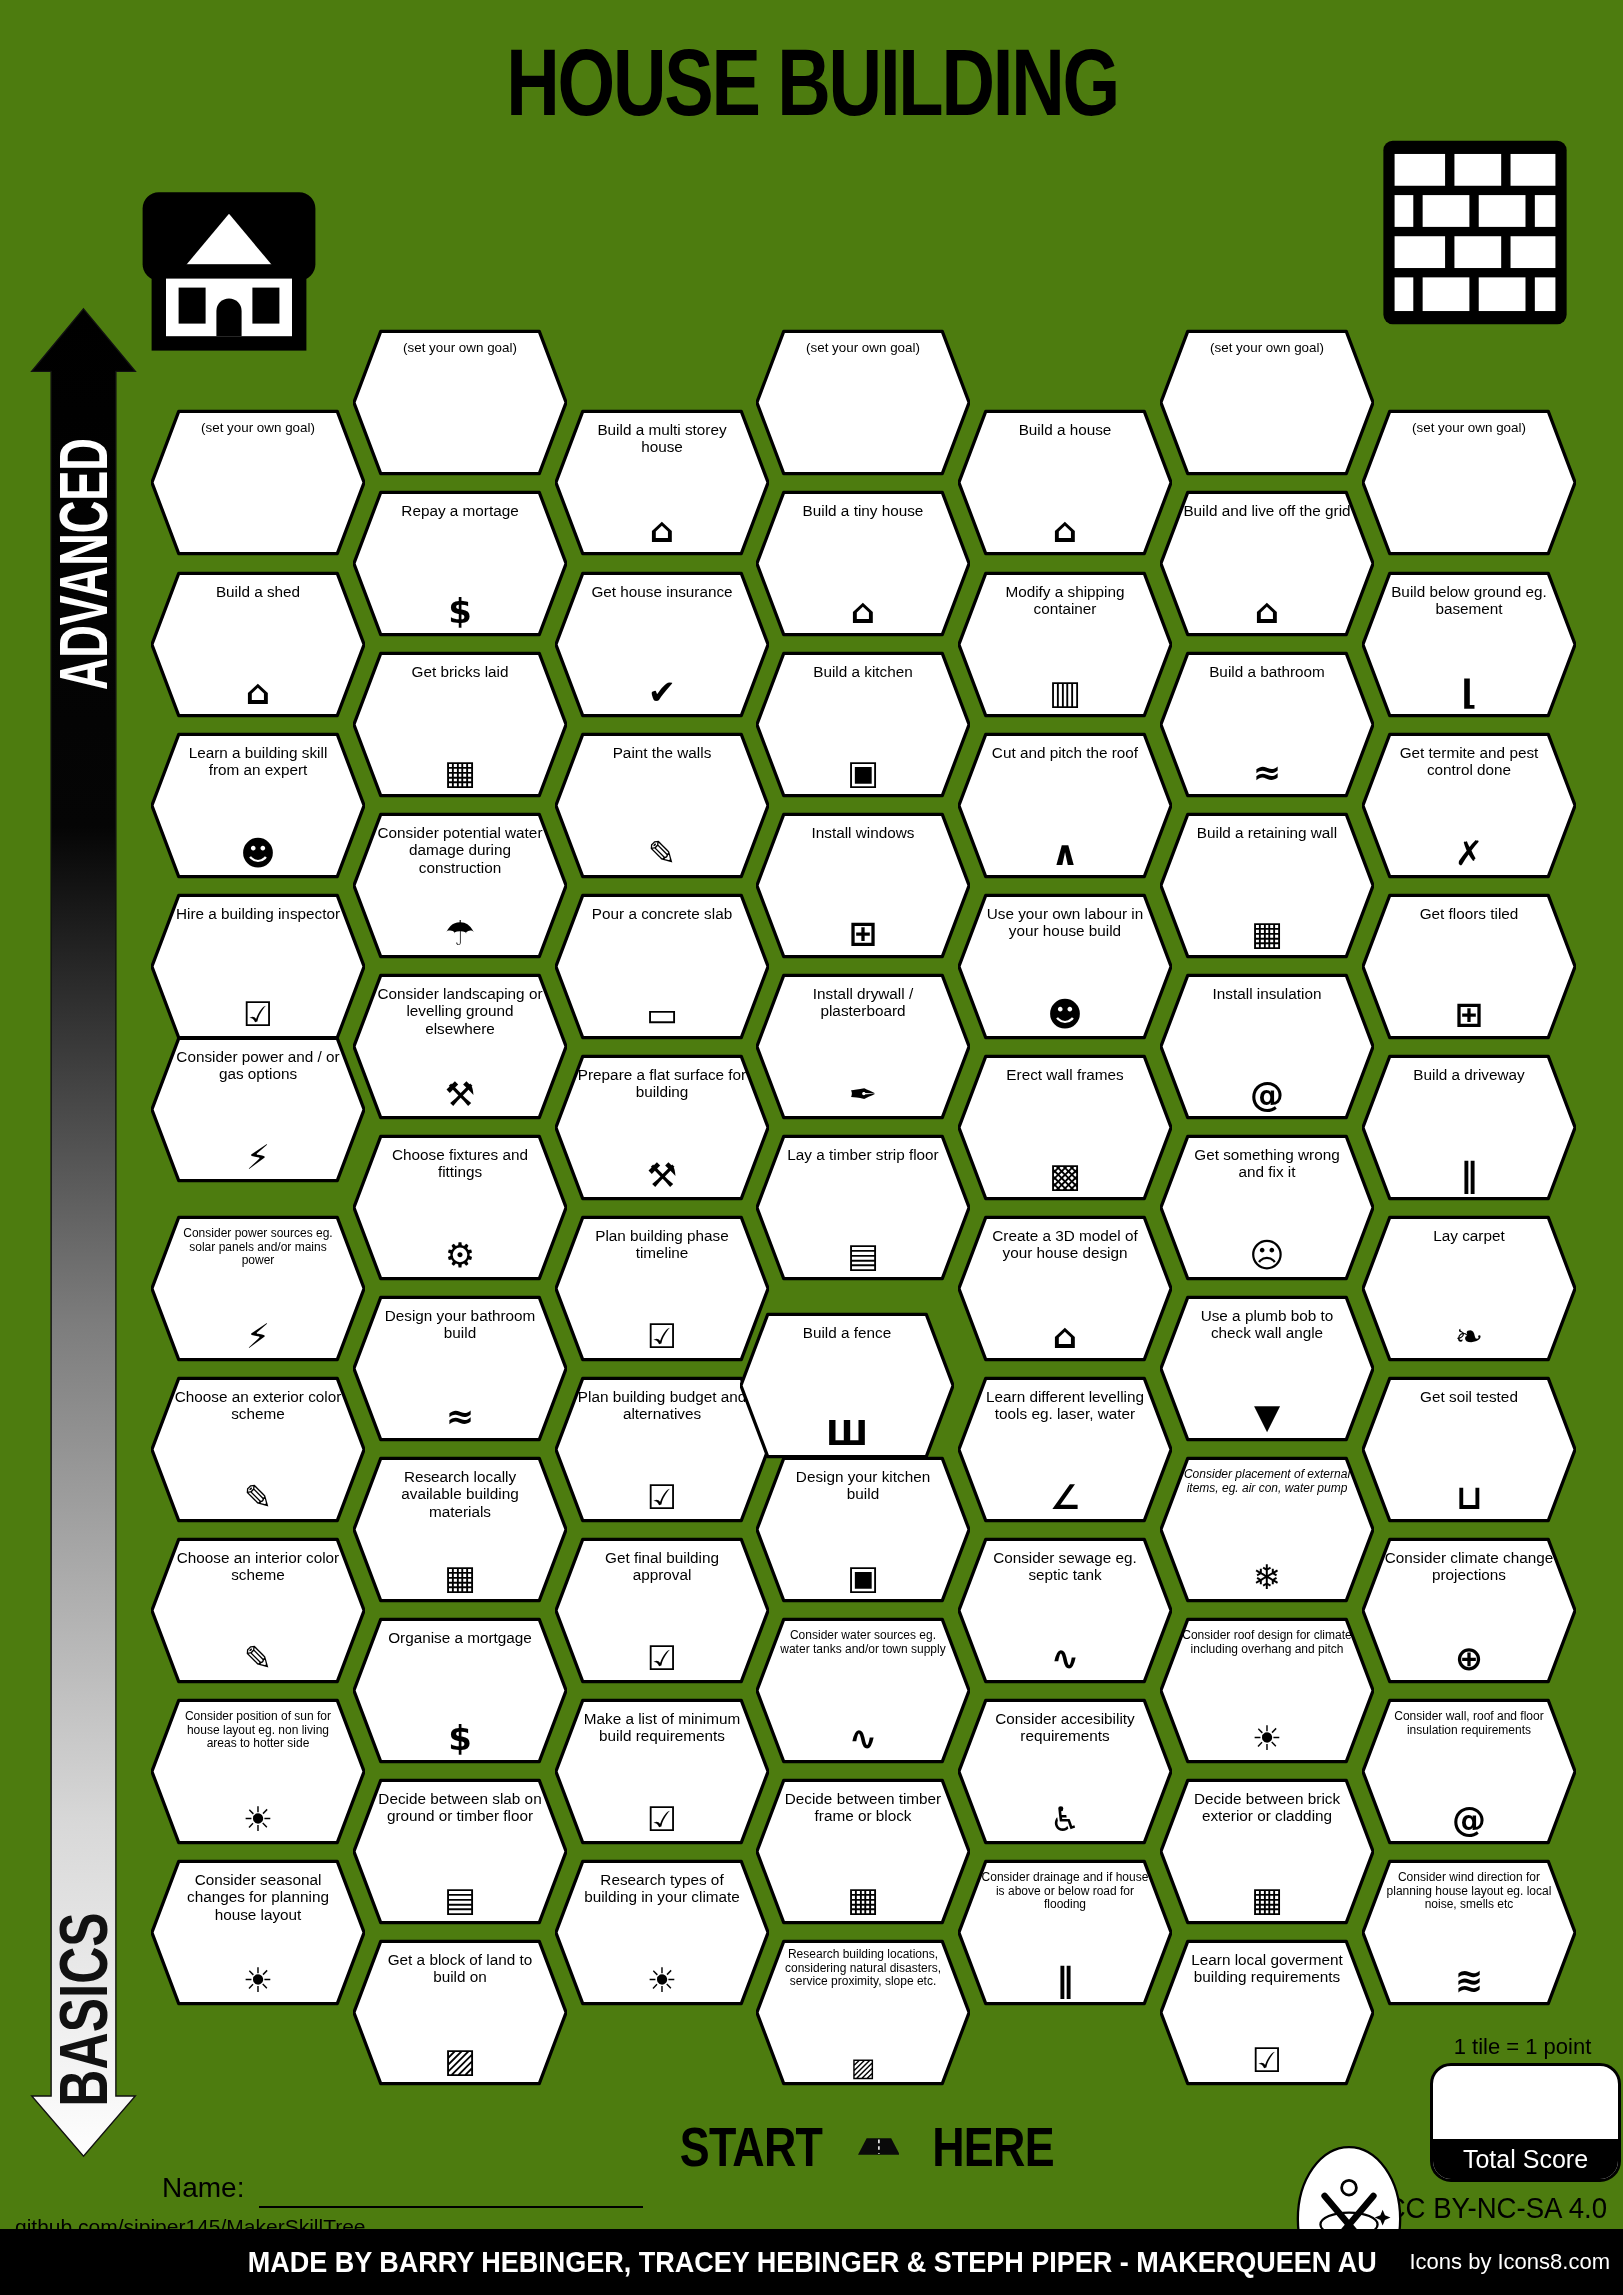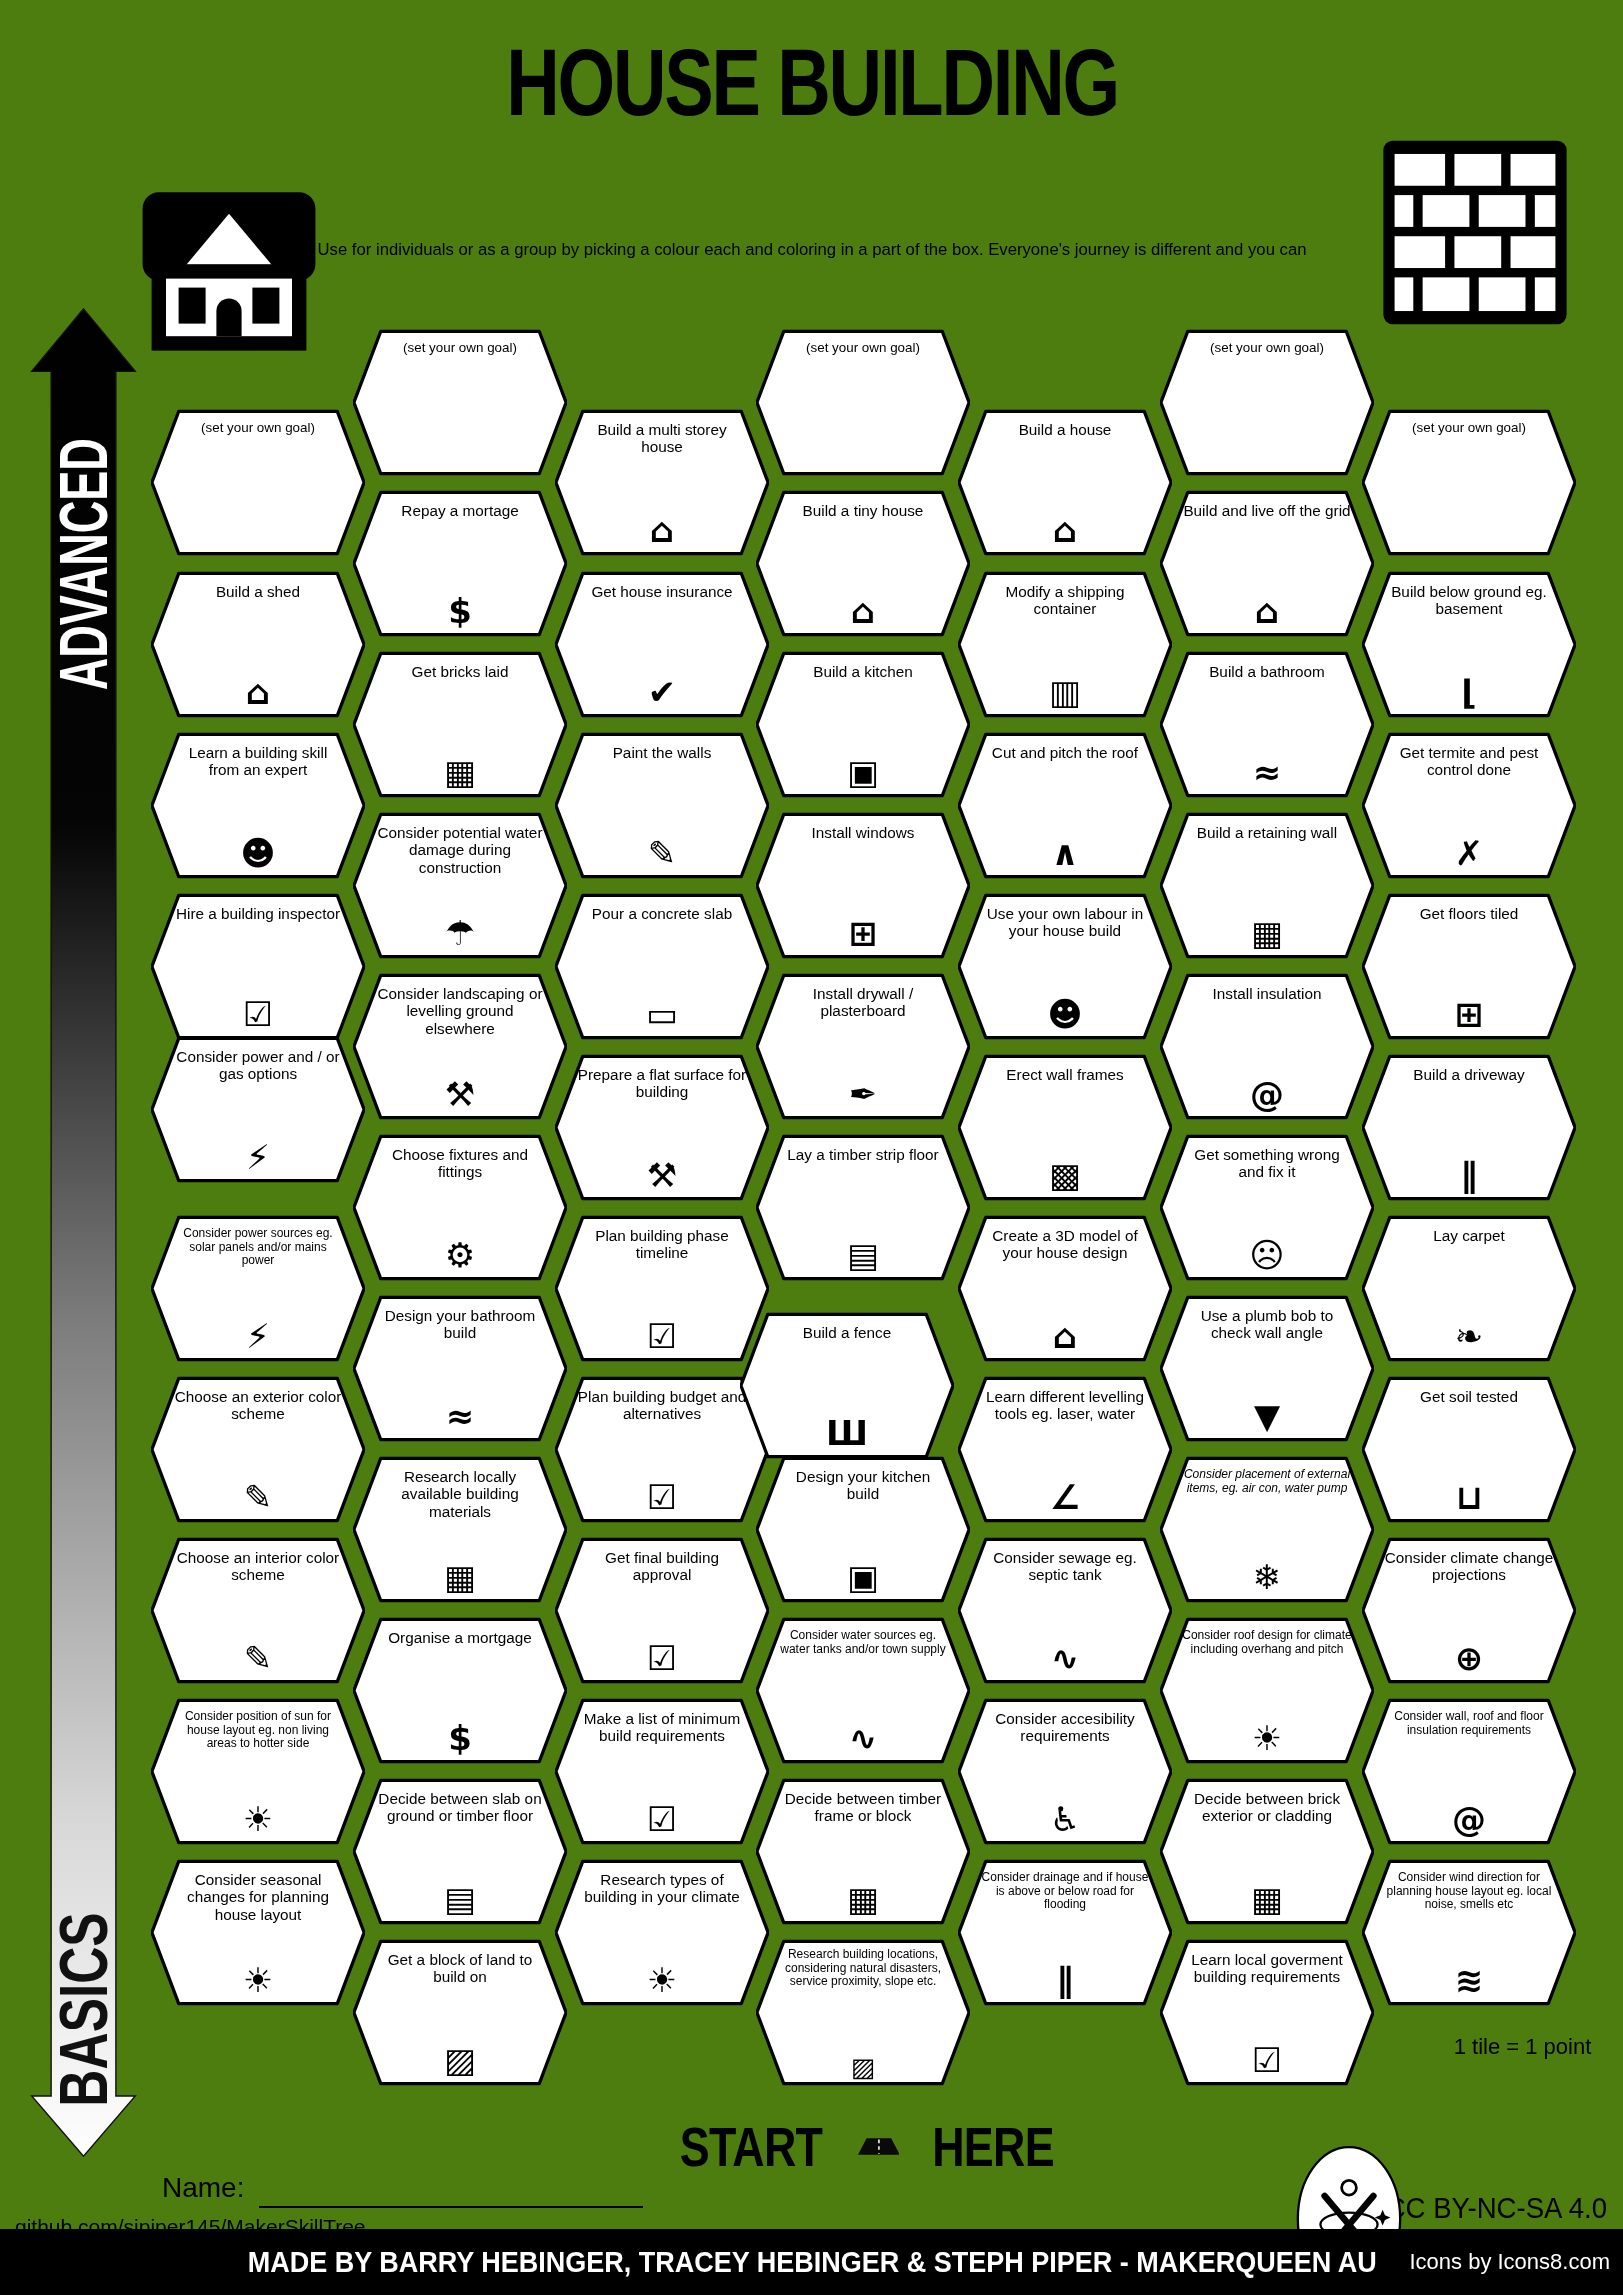--- a/index.html
+++ b/index.html
@@ -63,21 +63,20 @@
 </style>
 </head>
 <body>
 
 <div id="poster">
 
   <div class="title-wrap"><span class="title">HOUSE BUILDING</span></div>
 
 
   <div class="desc">
-    <div>Use for individuals or as a group by picking a colour each and coloring in a part of the box. Everyone's journey is different and you can</div>
   </div>
 
   <svg id="house-logo" class="logo" width="180" height="180" viewBox="0 0 100 100">
     <rect x="2" y="9" width="96" height="49" rx="9" fill="#000"></rect>
     <polygon points="50,21 81,58 19,58" fill="#fff"></polygon>
     <rect x="11" y="53" width="78" height="40" fill="#fff" stroke="#000" stroke-width="8"></rect>
     <rect x="22" y="62" width="15" height="20" fill="#000"></rect>
     <rect x="63" y="62" width="15" height="20" fill="#000"></rect>
     <path d="M43,89 v-14 a7,7 0 0 1 14,0 v14 z" fill="#000"></path>
   </svg>
@@ -629,20 +628,23 @@
   <div id="start-here">
     <span class="start-word">START</span>
     <svg width="139" height="61" viewBox="0 0 300 132">
       <path d="M62,6 L238,6 L300,126 L0,126 Z" fill="#0a0a0a"></path>
       <line x1="150" y1="16" x2="150" y2="118" stroke="#fff" stroke-width="11" stroke-dasharray="26 22"></line>
     </svg>
     <span class="start-word">HERE</span>
   </div>
 
   <div id="tile-point-note">1 tile = 1 point</div>
+  <div id="score-box">
+    <div id="score-band">Total Score</div>
+  </div>
 
   <div id="name-row">Name:</div>
   <div id="name-line"></div>
   <div id="repo-link">github.com/sjpiper145/MakerSkillTree</div>
   <div id="license"><span>CC BY-NC-SA 4.0</span></div>
 
   <svg id="icons8-badge" width="106" height="148" viewBox="0 0 230 320">
     <ellipse cx="115" cy="160" rx="111" ry="156" fill="#fff" stroke="#000" stroke-width="5"></ellipse>
     <line x1="62" y1="110" x2="168" y2="235" stroke="#000" stroke-width="14" stroke-linecap="round"></line>
     <line x1="168" y1="110" x2="62" y2="235" stroke="#000" stroke-width="14" stroke-linecap="round"></line>

